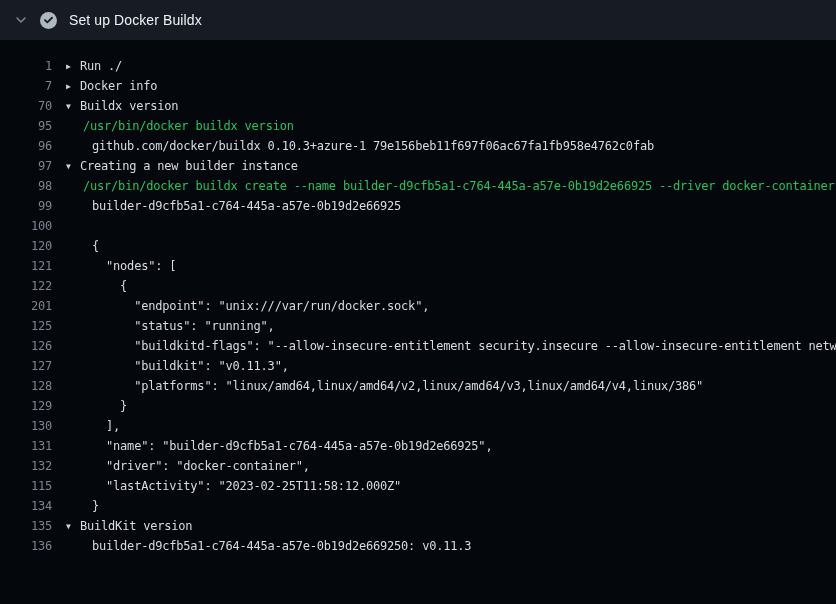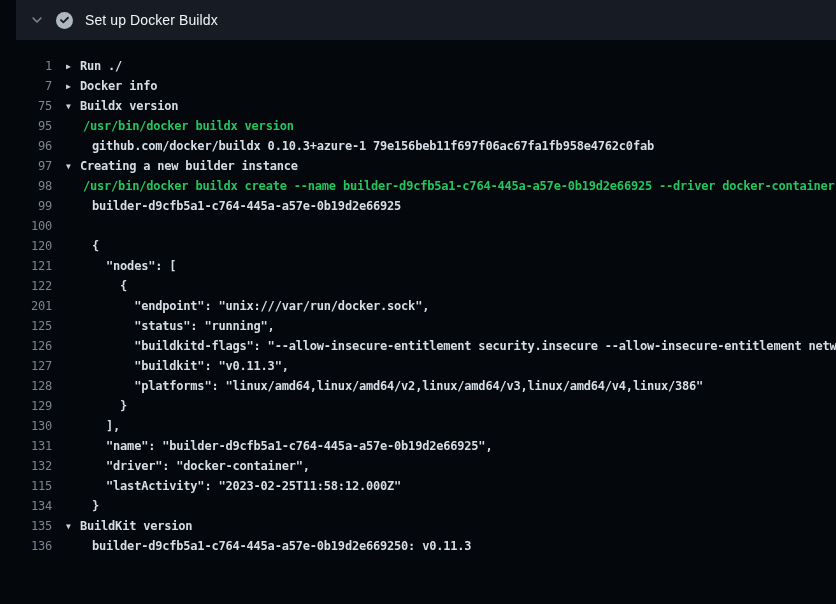--- a/index.html
+++ b/index.html
@@ -9,21 +9,20 @@
     font-family: "DejaVu Sans Mono", "Liberation Mono", monospace;
   }
   .step-panel { width: 836px; height: 604px; }
   .step-header {
     height: 40px;
     background: #171c24;
     display: flex;
     align-items: center;
     padding: 0 14px;
     cursor: pointer;
-    margin-left: 16px;
   }
   .chev { display: inline-flex; width: 14px; margin-right: 12px; }
   .status-ic { display: inline-flex; width: 17px; margin-right: 12px; }
   .step-title {
     color: #f0f3f6;
     font-family: "Liberation Sans", sans-serif;
     font-size: 14px;
     font-weight: 400;
     letter-spacing: 0.1px;
   }
@@ -40,21 +39,20 @@
     width: 52px;
     flex-shrink: 0;
     text-align: right;
     color: #7d8590;
     cursor: pointer;
   }
   .content {
     padding-left: 14px;
     color: #d6dde5;
     overflow: hidden;
-    font-weight: bold;
   }
   .content.command { padding-left: 31px; color: #22c55e; }
   .content.output  { padding-left: 40px; }
   .arrow {
     display: inline-block;
     width: 14px;
     font-size: 8px;
     color: #c9d1d9;
     vertical-align: 1px;
     cursor: pointer;
@@ -75,21 +73,21 @@
       <svg width="17" height="17" viewBox="0 0 16 16">
         <circle cx="8" cy="8" r="8" fill="#afb8c1"></circle>
         <path d="M11.3 5.4 6.9 9.8 4.7 7.6" fill="none" stroke="#171c24" stroke-width="1.7" stroke-linecap="round" stroke-linejoin="round"></path>
       </svg>
     </span>
     <span class="step-title">Set up Docker Buildx</span>
   </div>
   <div class="log" id="log">
       <div class="line"><span class="num">1</span><span class="content group-collapsed"><span class="arrow">▶</span><span class="group-title-text">Run ./</span></span></div>
       <div class="line"><span class="num">7</span><span class="content group-collapsed"><span class="arrow">▶</span><span class="group-title-text">Docker info</span></span></div>
-      <div class="line"><span class="num">75</span><span class="content group-expanded"><span class="arrow">▼</span><span class="group-title-text">Buildx version</span></span></div>
+      <div class="line"><span class="num">70</span><span class="content group-expanded"><span class="arrow">▼</span><span class="group-title-text">Buildx version</span></span></div>
       <div class="line"><span class="num">95</span><span class="content command">/usr/bin/docker buildx version</span></div>
       <div class="line"><span class="num">96</span><span class="content output">github.com/docker/buildx 0.10.3+azure-1 79e156beb11f697f06ac67fa1fb958e4762c0fab</span></div>
       <div class="line"><span class="num">97</span><span class="content group-expanded"><span class="arrow">▼</span><span class="group-title-text">Creating a new builder instance</span></span></div>
       <div class="line"><span class="num">98</span><span class="content command">/usr/bin/docker buildx create --name builder-d9cfb5a1-c764-445a-a57e-0b19d2e66925 --driver docker-container --buildkitd-flags --allow-insecure-entitlement security.insecure --allow-insecure-entitlement network.host --use</span></div>
       <div class="line"><span class="num">99</span><span class="content output">builder-d9cfb5a1-c764-445a-a57e-0b19d2e66925</span></div>
       <div class="line"><span class="num">100</span></div>
       <div class="line"><span class="num">120</span><span class="content output">{</span></div>
       <div class="line"><span class="num">121</span><span class="content output">  "nodes": [</span></div>
       <div class="line"><span class="num">122</span><span class="content output">    {</span></div>
       <div class="line"><span class="num">201</span><span class="content output">      "endpoint": "unix:///var/run/docker.sock",</span></div>

